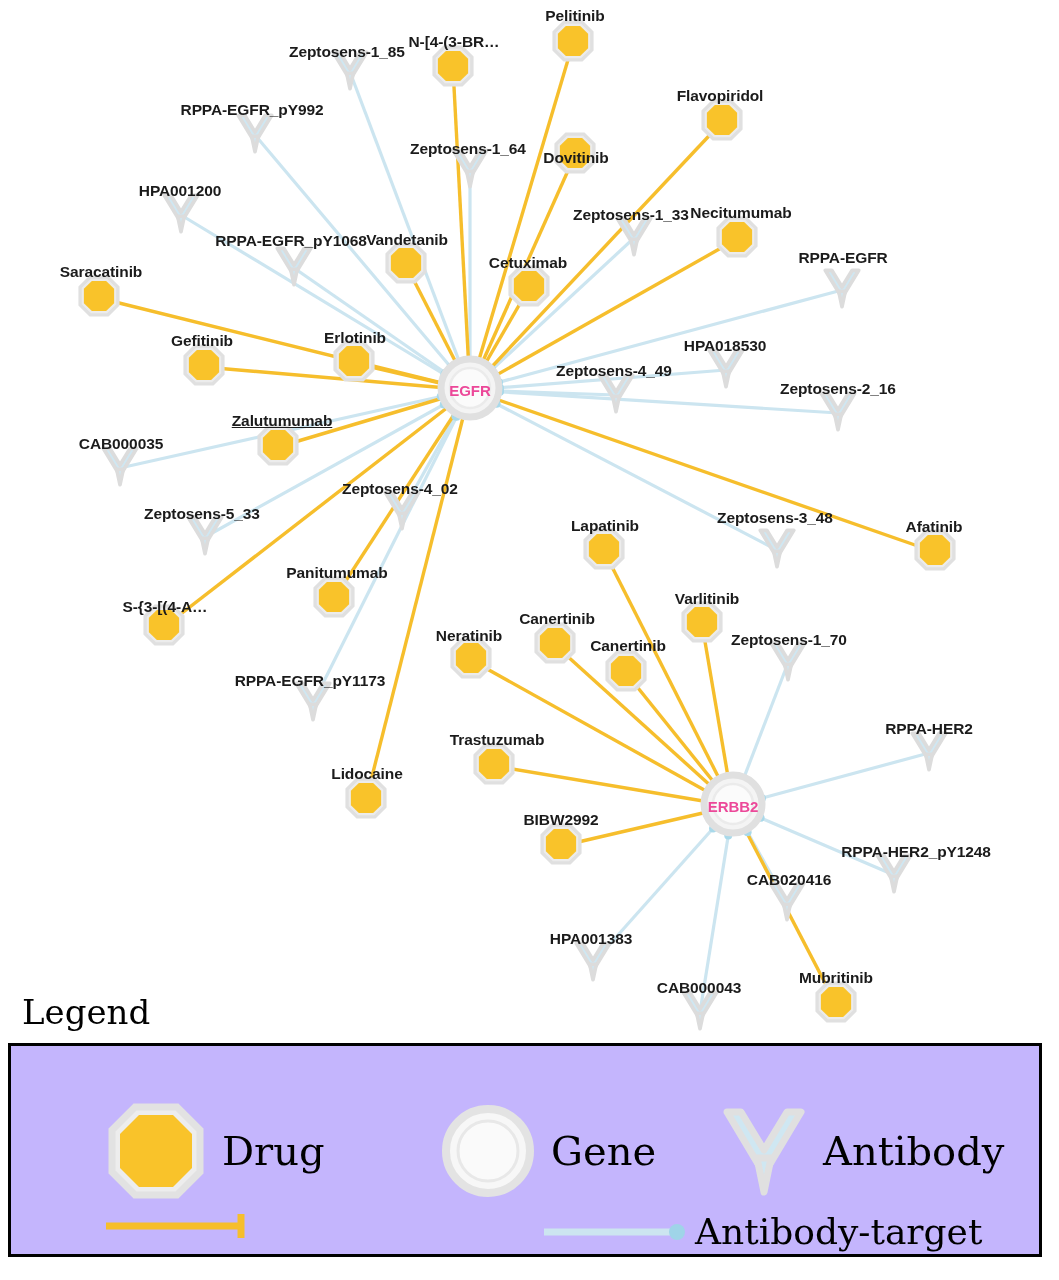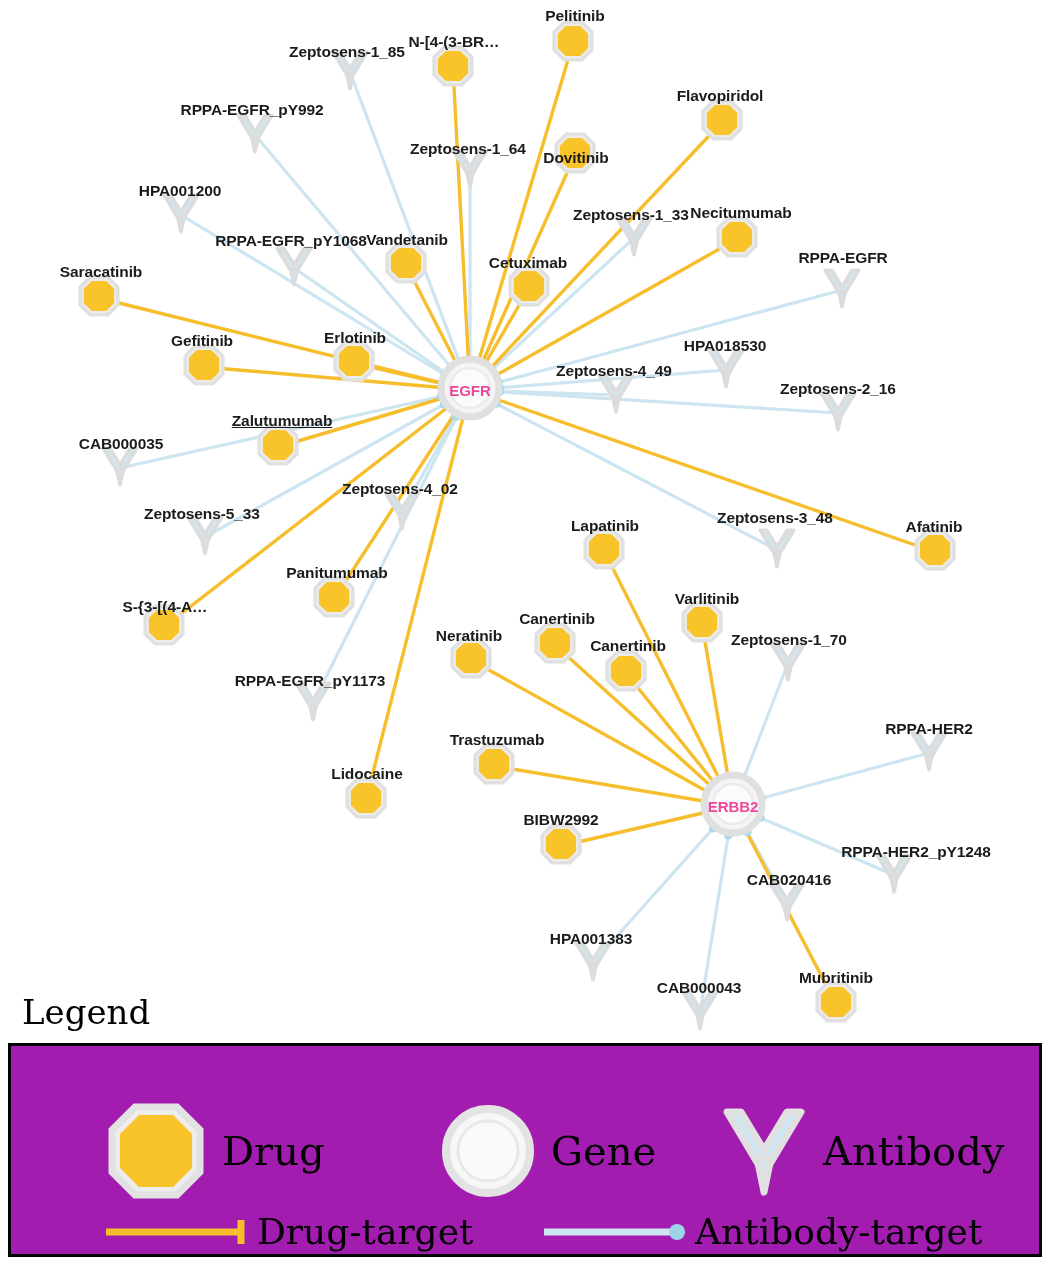--- a/index.html
+++ b/index.html
@@ -57,21 +57,21 @@
     font-size: 34px;
     color: #000;
   }
   #legend-box {
     position: absolute;
     left: 8px;
     top: 3px;
     width: 1034px;
     height: 214px;
     border: 3px solid #000;
-    background: #a21caf;
+    background: #c4b5fd;
     box-sizing: border-box;
   }
   .legend-row {
     position: absolute;
     display: flex;
     align-items: center;
   }
   .legend-text {
     font-family: "DejaVu Serif", serif;
     font-size: 40px;
@@ -417,21 +417,20 @@
         <path d="M36,52 L43,86 L50,52 Z" fill="#CFE7F2" stroke="#E0E0E0" stroke-width="7" stroke-linejoin="round"></path>
       </svg>
       <span class="legend-text">Antibody</span>
     </div>
 
     <div class="legend-row" style="left:90px; top:165px;">
       <svg width="150" height="30" viewBox="0 0 150 30">
         <line x1="5" y1="15" x2="140" y2="15" stroke="#F6BE2C" stroke-width="7"></line>
         <line x1="140" y1="3" x2="140" y2="27" stroke="#F6BE2C" stroke-width="7"></line>
       </svg>
-      <span class="legend-text-small">Drug-target</span>
     </div>
     <div class="legend-row" style="left:528px; top:165px;">
       <svg width="150" height="30" viewBox="0 0 150 30">
         <line x1="5" y1="15" x2="135" y2="15" stroke="#CCE5F0" stroke-width="7"></line>
         <circle cx="138" cy="15" r="8" fill="#9FD4E8"></circle>
       </svg>
       <span class="legend-text-small">Antibody-target</span>
     </div>
   </div>
 </div>

